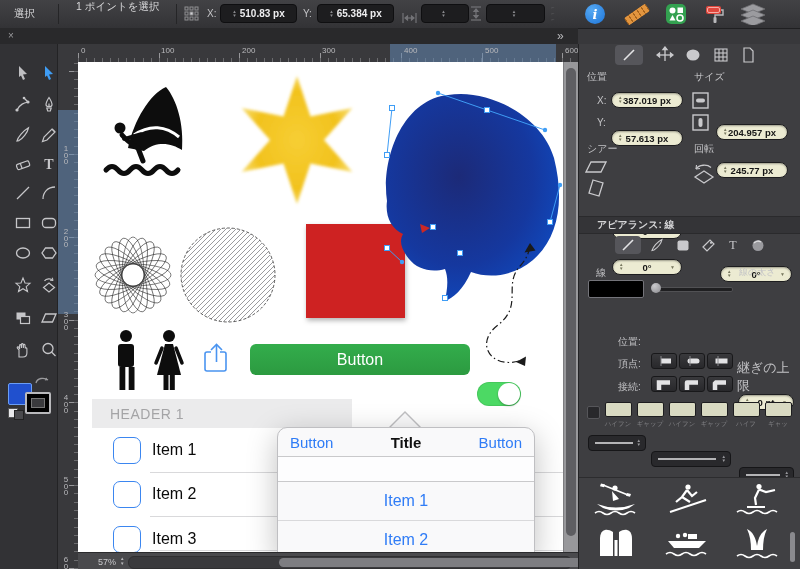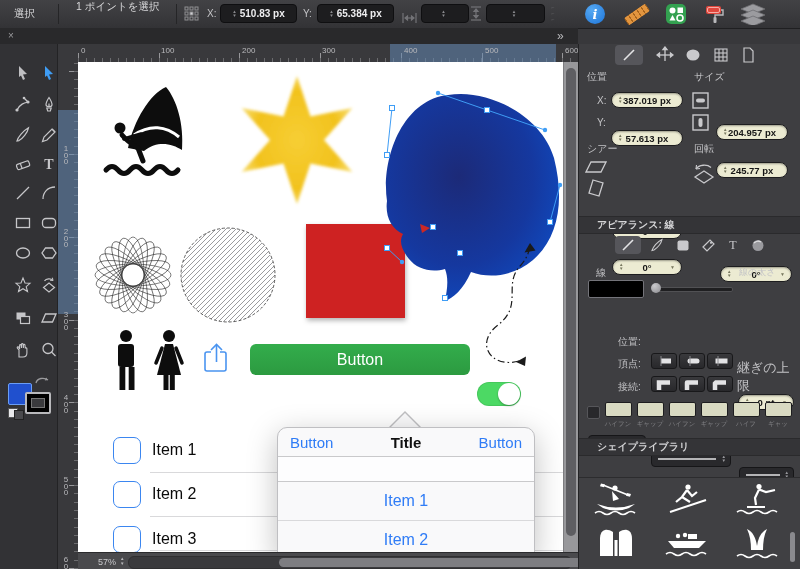--- a/index.html
+++ b/index.html
@@ -458,20 +458,23 @@
     </svg>
 
     <div id="green-button" class="abs">
       <span>Button</span>
     </div>
 
     <div id="toggle" class="abs">
       <div id="toggle-knob" class="abs"></div>
     </div>
 
+    <div id="header1" class="abs">
+      <span>HEADER 1</span>
+    </div>
 
     <div class="chk" style="top:375px;"></div>
     <span class="itemlbl" style="top:379px;">Item 1</span>
     <div class="rowsep" style="top:410px;"></div>
     <div class="chk" style="top:419px;"></div>
     <span class="itemlbl" style="top:423px;">Item 2</span>
     <div class="rowsep" style="top:454px;"></div>
     <div class="chk" style="top:464px;"></div>
     <span class="itemlbl" style="top:468px;">Item 3</span>
     <div class="rowsep" style="top:488px;"></div>
@@ -763,23 +766,20 @@
     <div class="abs dashbox" style="left:122px;top:358px;"></div>
     <div class="abs dashbox" style="left:154px;top:358px;"></div>
     <div class="abs dashbox" style="left:186px;top:358px;"></div>
     <span class="dashlbl" style="left:24px;top:376px;">ハイフン</span>
     <span class="dashlbl" style="left:56px;top:376px;">ギャップ</span>
     <span class="dashlbl" style="left:88px;top:376px;">ハイフン</span>
     <span class="dashlbl" style="left:120px;top:376px;">ギャップ</span>
     <span class="dashlbl" style="left:152px;top:376px;">ハイフ</span>
     <span class="dashlbl" style="left:184px;top:376px;">ギャッ</span>
 
-    <div class="abs band" style="top:394px;">
-      <span>シェイプライブラリ</span>
-      </div>
     <div class="abs" style="left:16px;top:413px;width:222px;height:20px;background:#38383b;display:flex;align-items:center;margin-top:48px;">
       <div style="margin-left:12px;width:15px;height:15px;border-radius:4px;background:#33a150;">
         <svg width="15" height="15">
             <g fill="#fff">
               <circle cx="5" cy="5" r="2"></circle>
               <rect x="8.5" y="3" width="4" height="4"></rect>
               <circle cx="10.5" cy="10.5" r="2" fill="none" stroke="#fff" stroke-width="1.2"></circle>
               <path d="M2.8,12.5 l2.2,-4 2.2,4 z"></path>
             </g>
           </svg></div>

